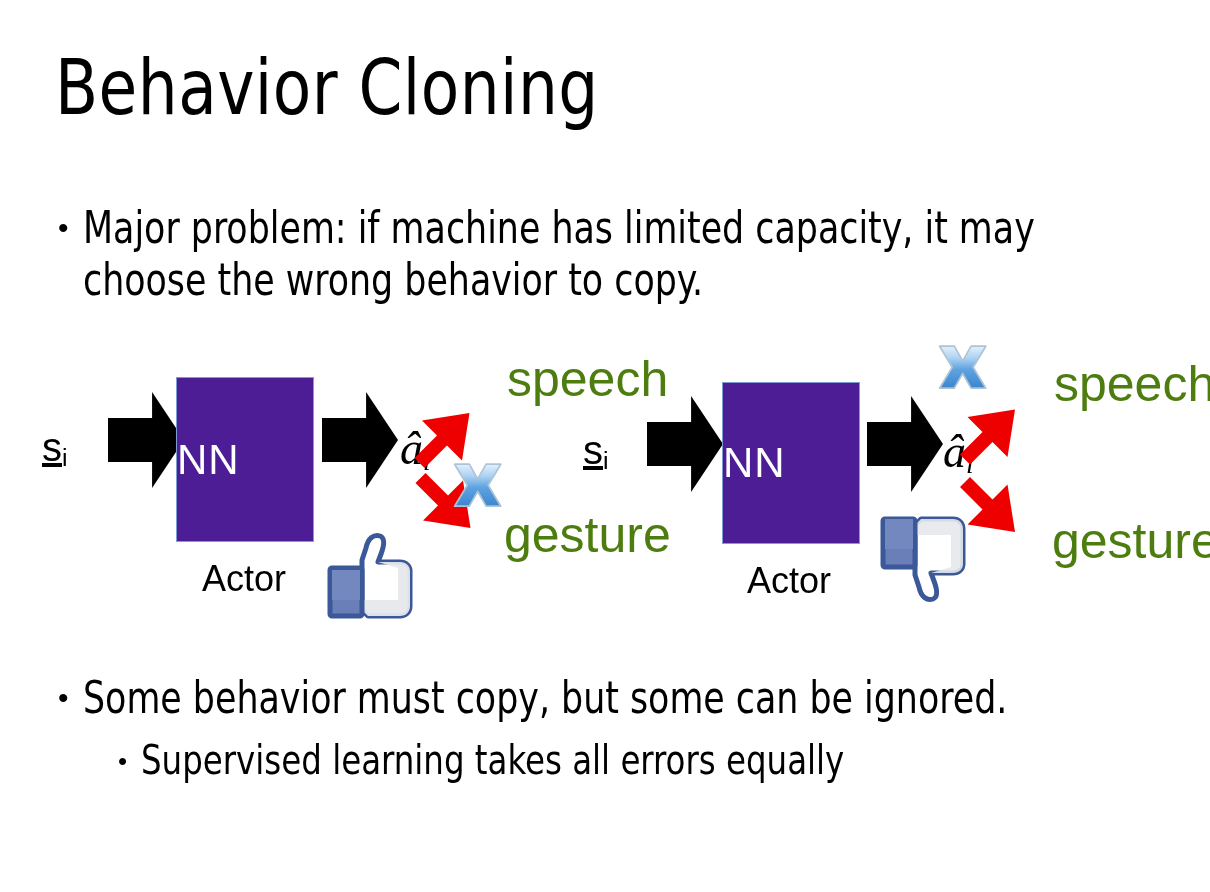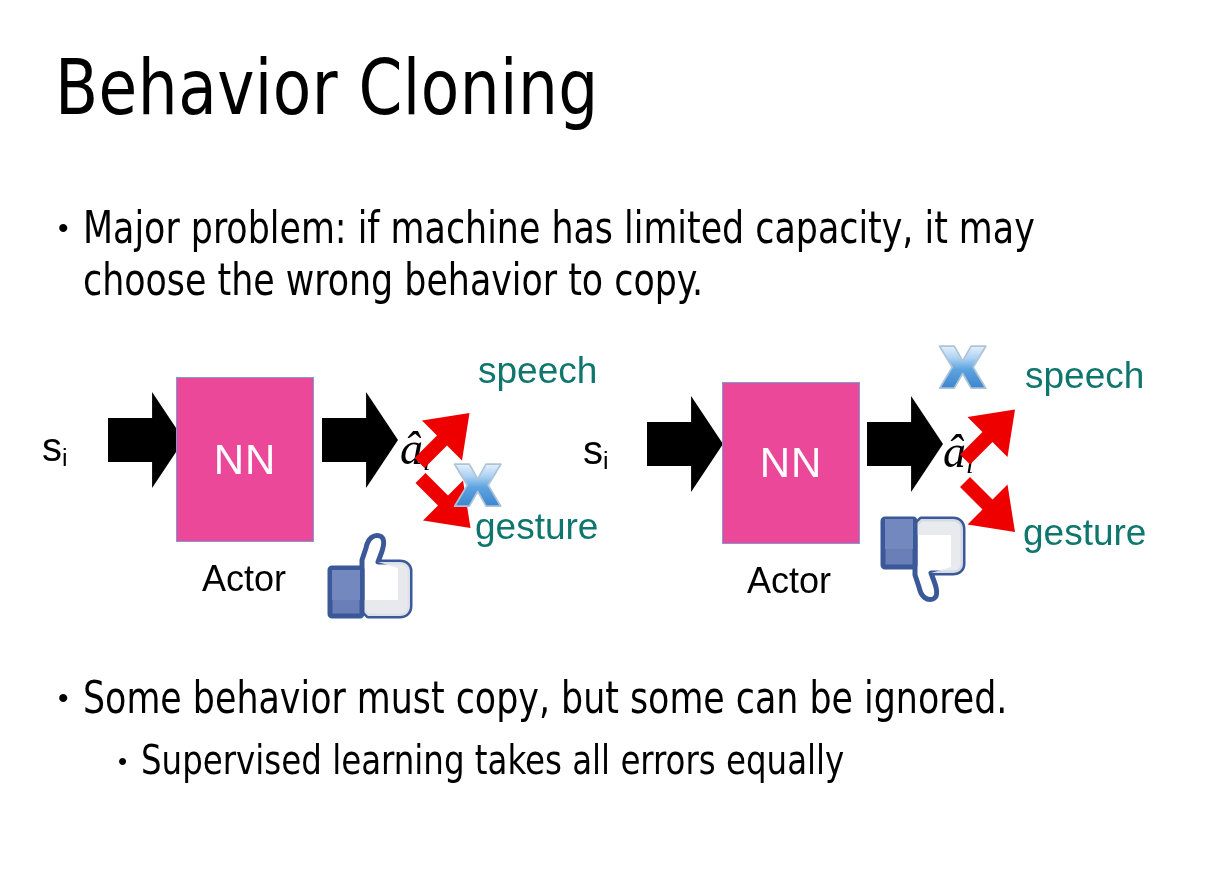--- a/index.html
+++ b/index.html
@@ -70,25 +70,25 @@
     position: absolute;
     top: 330px;
     height: 300px;
   }
   #diagram-left  { left: 30px;  width: 580px; }
   #diagram-right { left: 575px; width: 600px; }
 
   
   .nn-box {
     position: absolute;
-    background: #ec4899;
+    background: #4c1d95;
     border: 1px solid #7e9bd4;
     display: flex;
     align-items: center;
-    justify-content: center;
+    justify-content: flex-start;
     color: #ffffff;
     font-family: "Liberation Sans", sans-serif;
     font-size: 42px;
     font-weight: 400;
     letter-spacing: 1px;
   }
 
   
   .block-arrow {
     position: absolute;
@@ -96,20 +96,21 @@
     clip-path: polygon(0% 27%, 58% 27%, 58% 0%, 100% 50%, 58% 100%, 58% 73%, 0% 73%);
   }
 
   
   .state-label {
     position: absolute;
     font-family: "Liberation Sans", sans-serif;
     font-size: 40px;
     color: #000000;
     white-space: nowrap;
+    text-decoration: underline;
   }
   .state-label sub {
     font-size: 0.62em;
     vertical-align: -0.20em;
   }
 
   
   .action-label {
     position: absolute;
     font-family: "Liberation Serif", "DejaVu Serif", serif;
@@ -130,23 +131,24 @@
     font-family: "Liberation Sans", sans-serif;
     font-size: 36px;
     color: #000000;
     white-space: nowrap;
   }
 
   
   .modality-label {
     position: absolute;
     font-family: "Liberation Sans", sans-serif;
-    font-size: 37px;
-    color: #0f766e;
-    white-space: nowrap;
+    font-size: 50px;
+    color: #4d7c0f;
+    white-space: nowrap;
+    margin-left: 29px;
   }
 
   
   .overlay-svg {
     position: absolute;
     left: 0;
     top: 0;
     width: 100%;
     height: 100%;
     overflow: visible;

